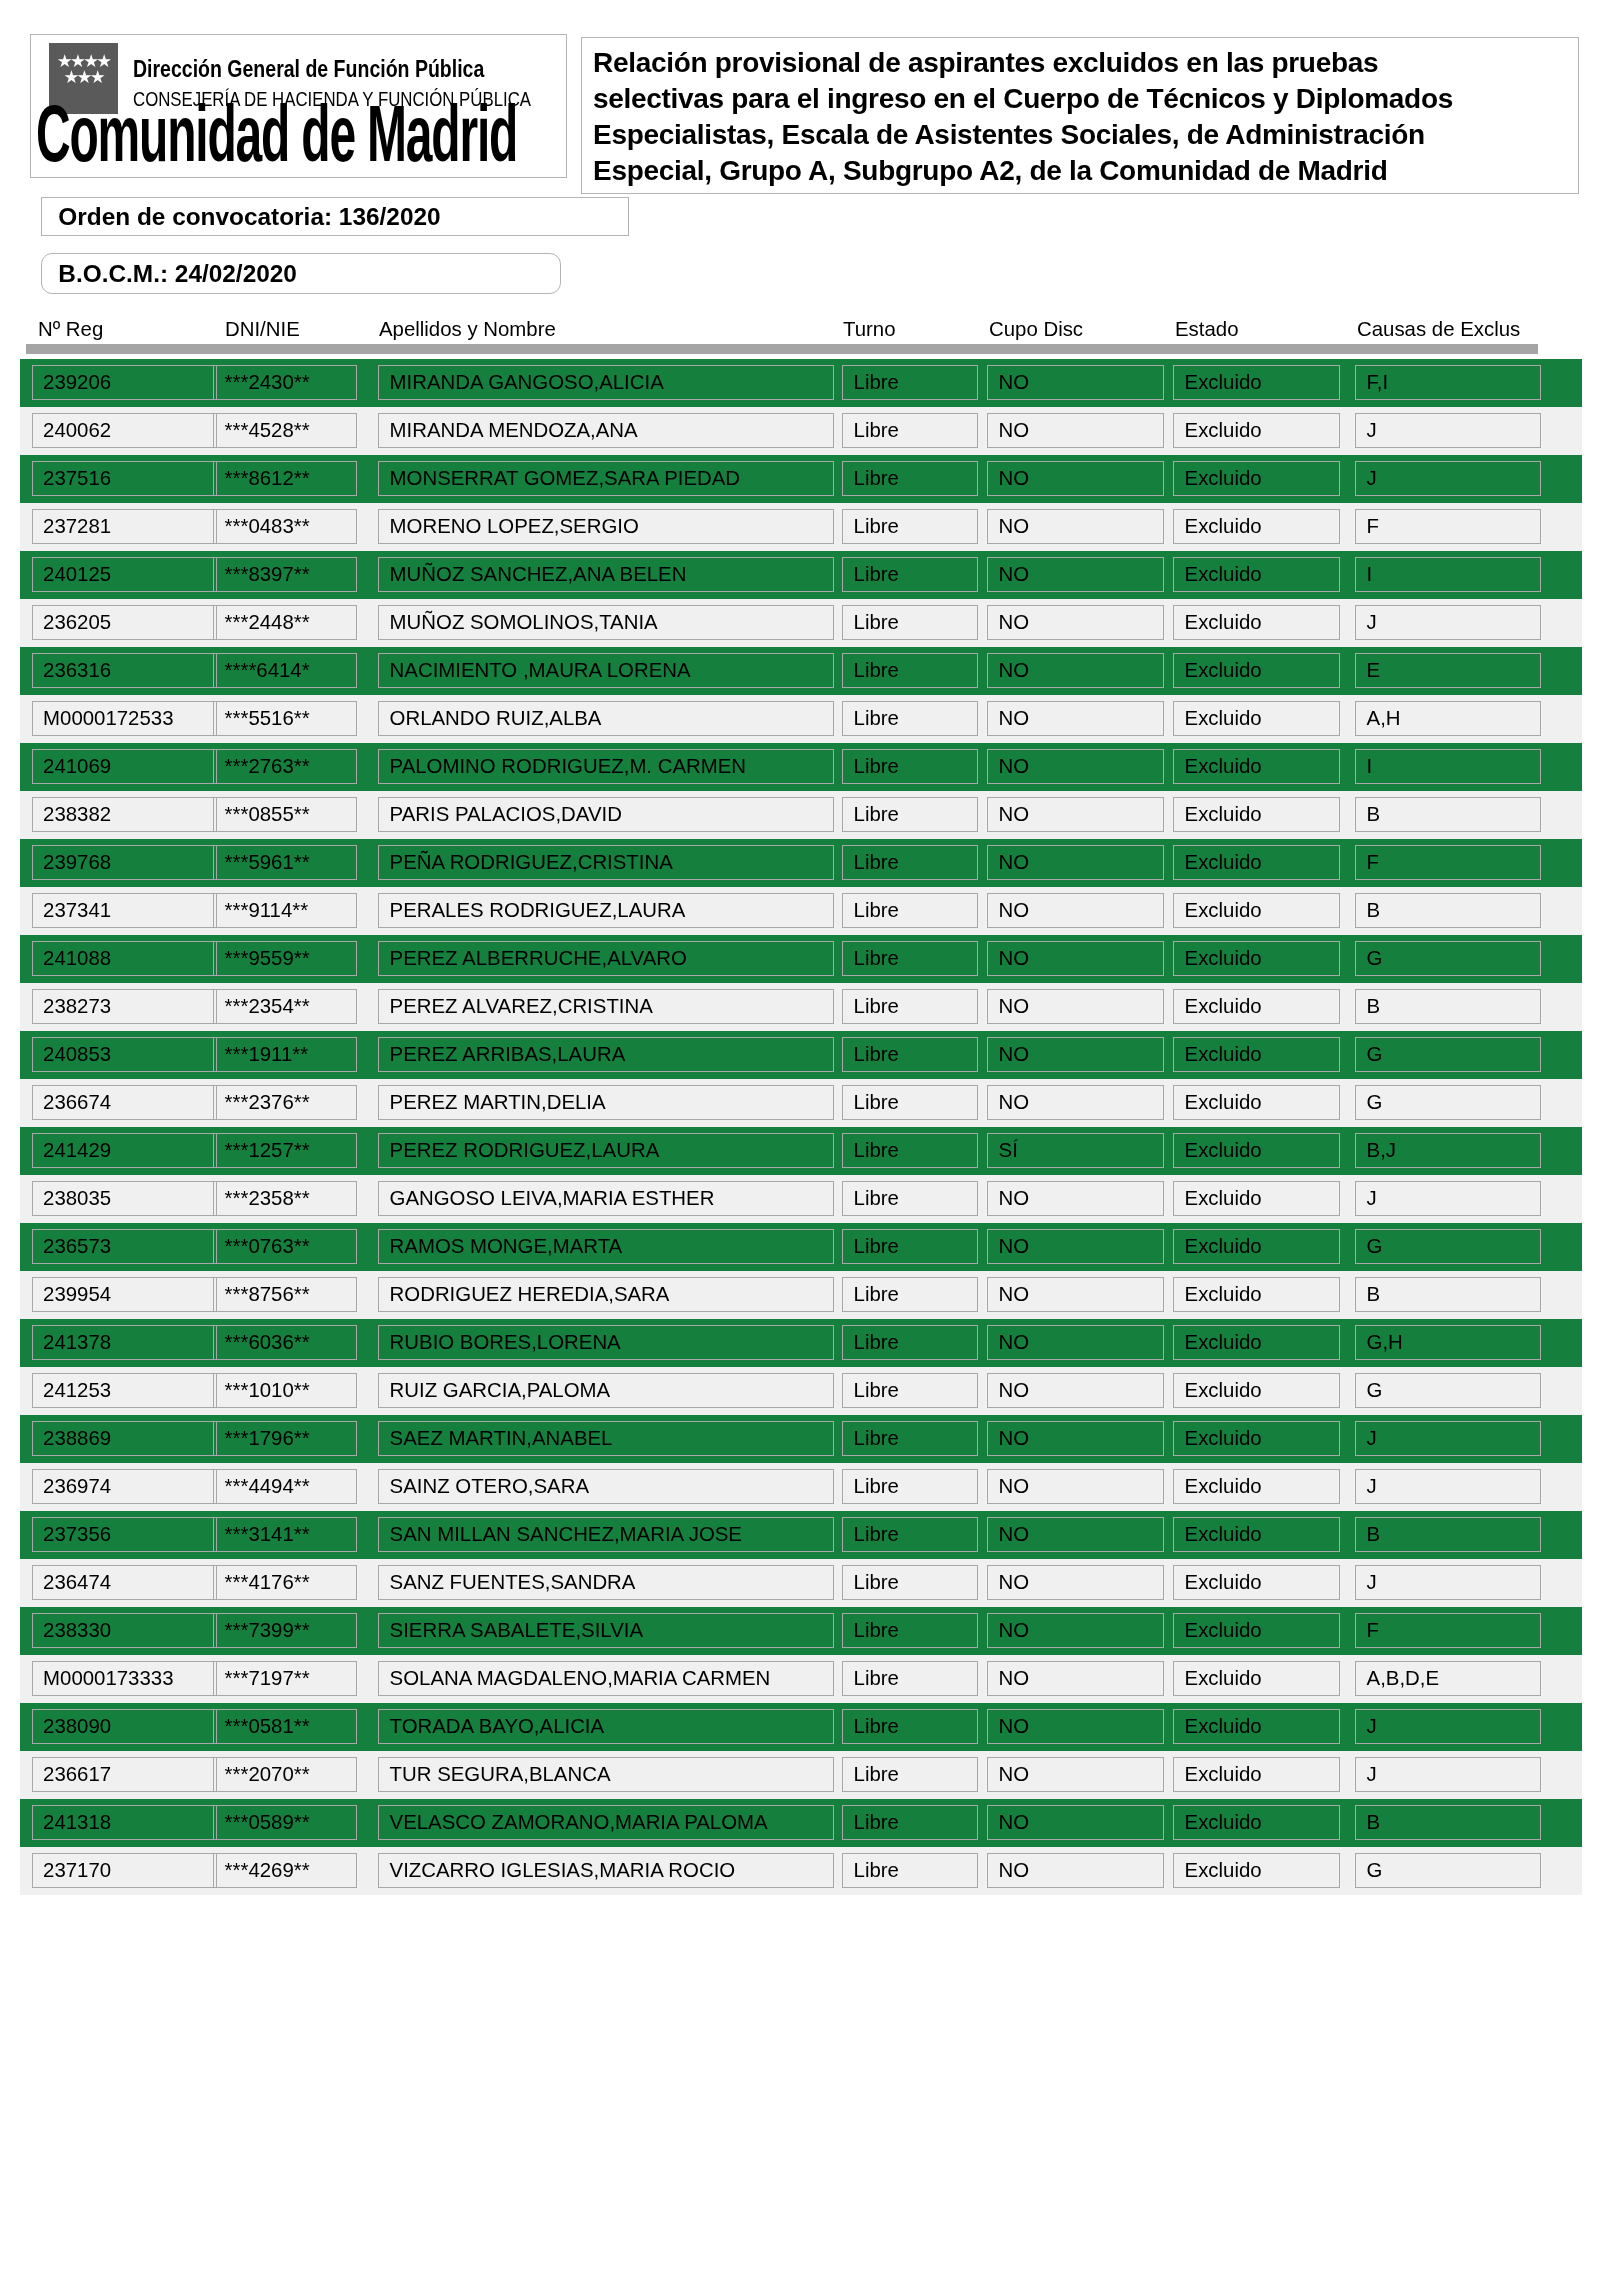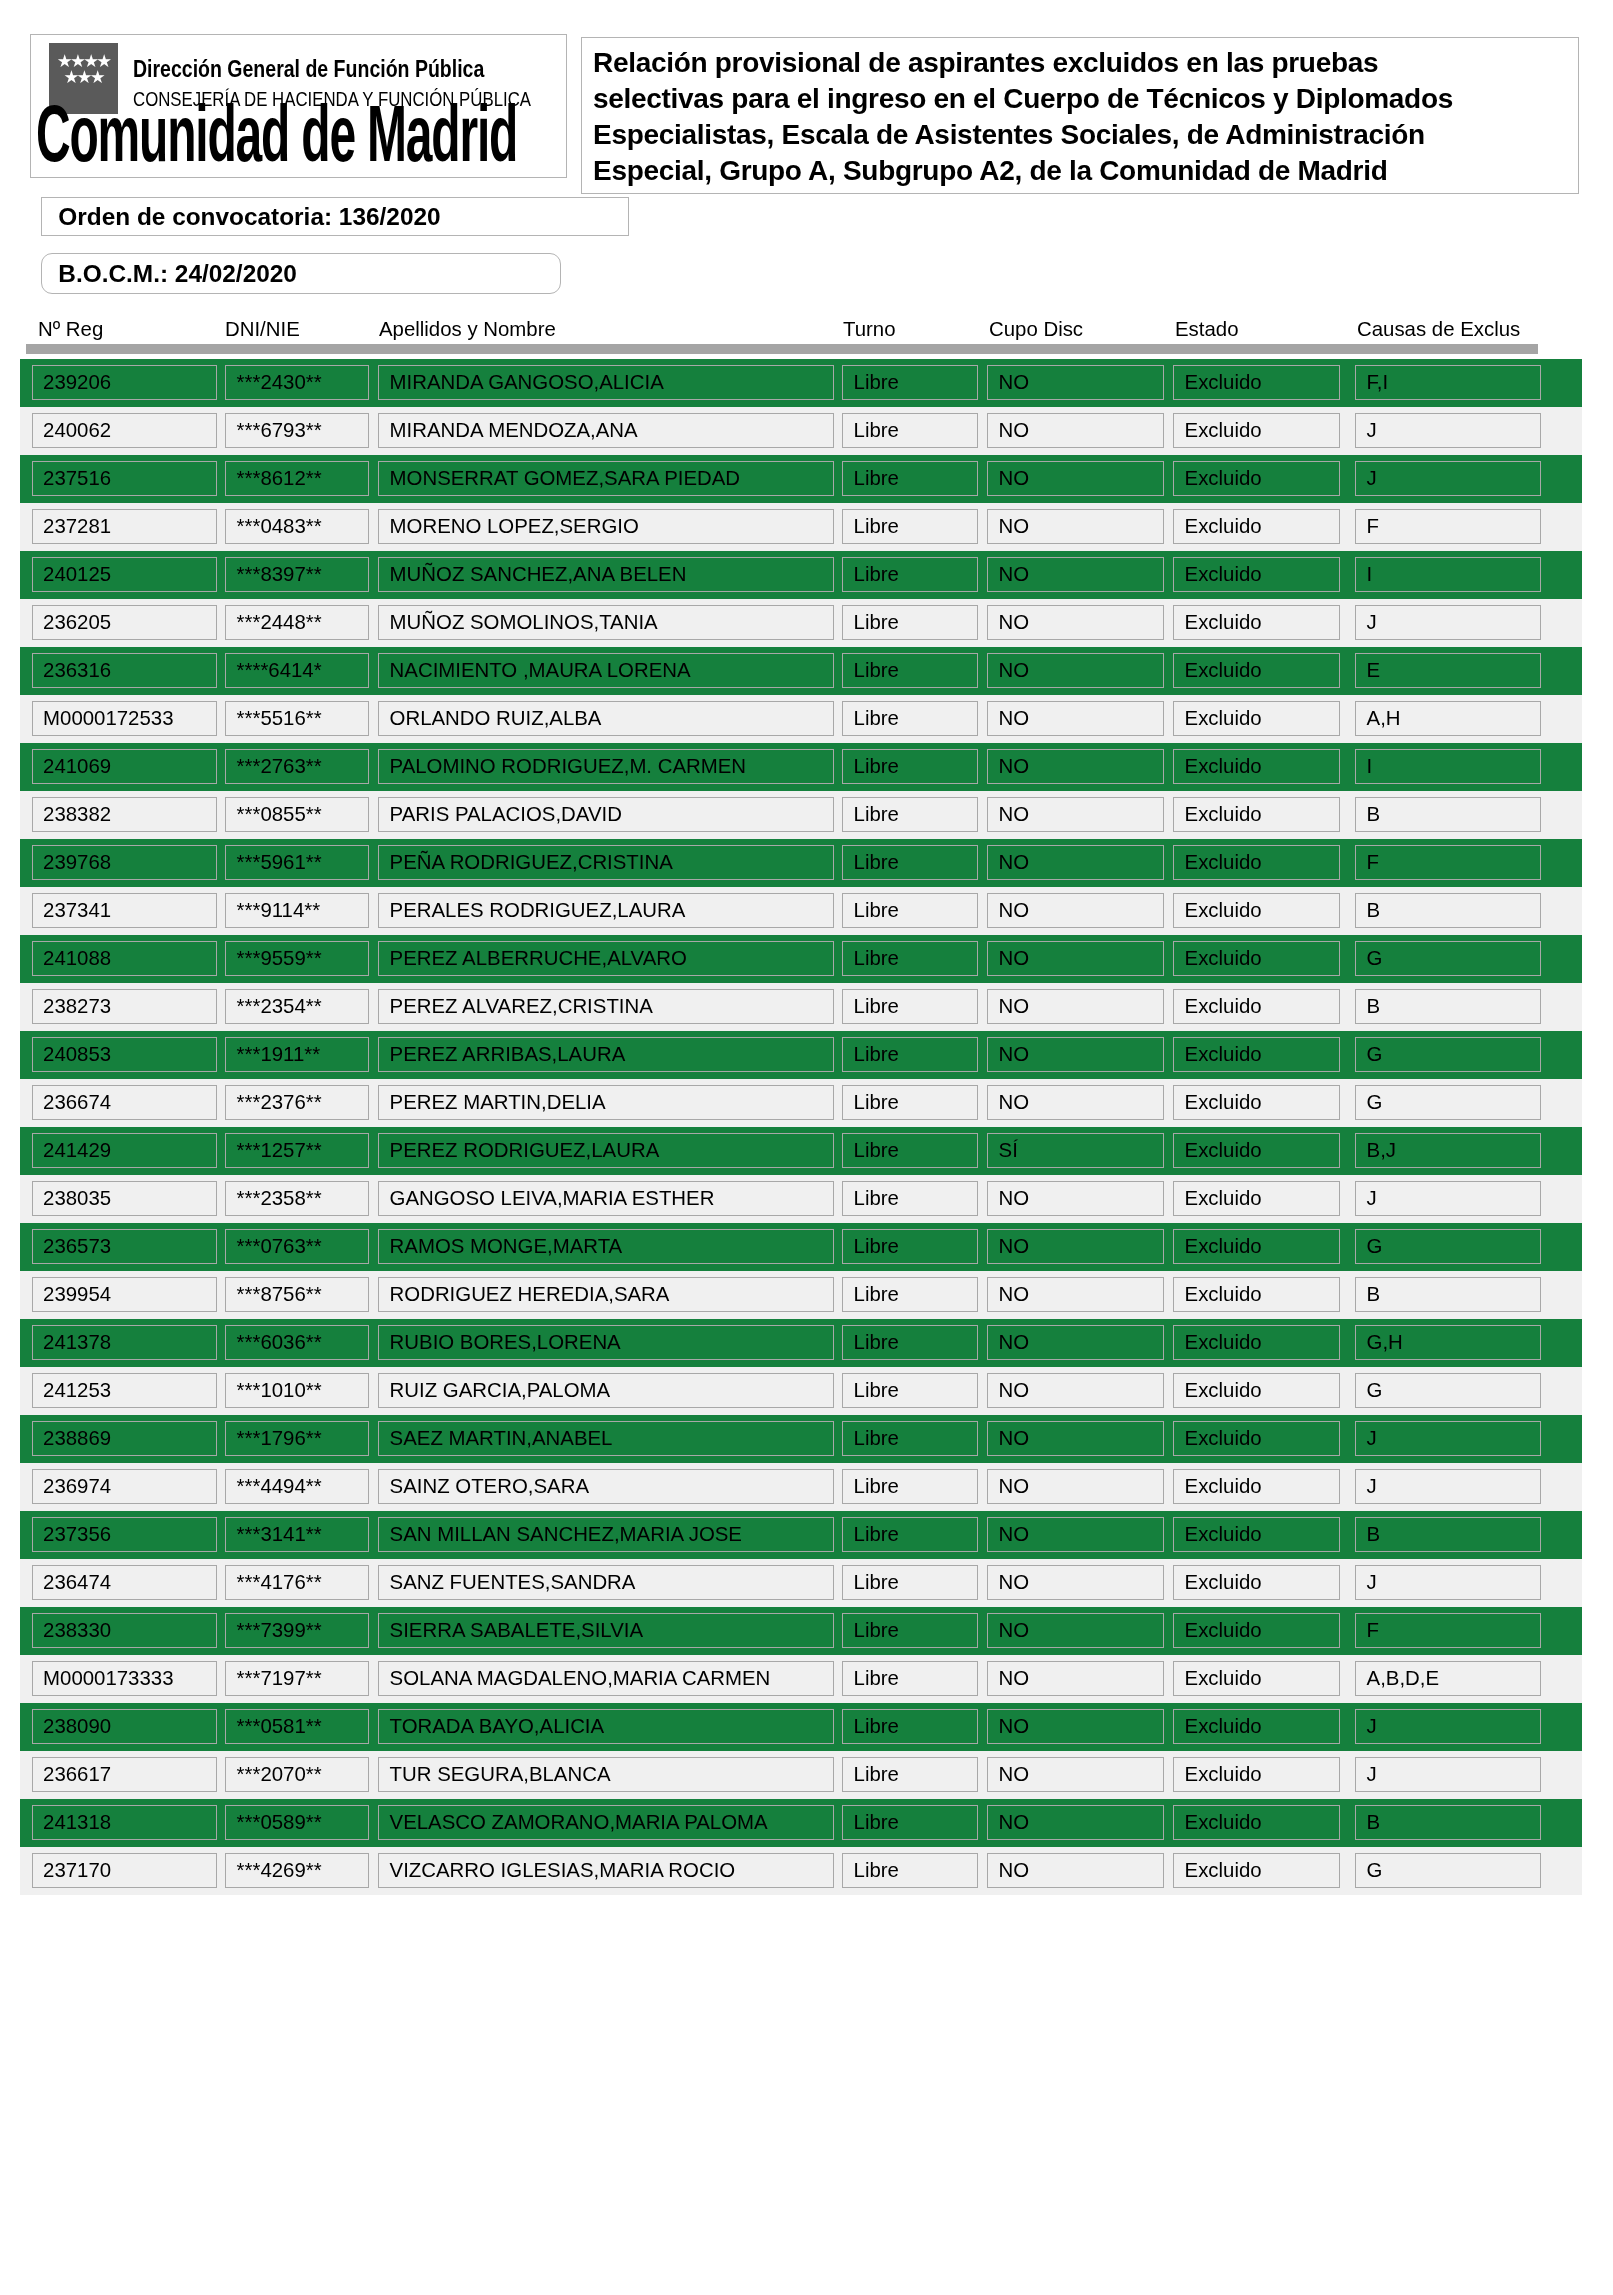--- a/index.html
+++ b/index.html
@@ -63,21 +63,21 @@
   .row { position:relative; height:48px; width:1562px; margin-left:20.4px; background:#15803d; }
   .row.alt { background:#f0f0f0; }
   .cell {
     position:absolute; top:6.1px; height:35px;
     box-sizing:border-box; border:1.4px solid #a8a8a8;
     display:flex; align-items:center;
     padding-left:10.2px; font-size:20.4px;
     white-space:nowrap; overflow:hidden;
   }
   .c1{left:11.5px;  width:185px}
-  .c2{left:205px; width:144px}
+  .c2{left:193px; width:144px}
   .c3{left:358px; width:456px}
   .c4{left:822px;width:136px}
   .c5{left:967px;width:177px}
   .c6{left:1153px;width:167px}
   .c7{left:1335px;width:186px}
 </style>
 </head>
 <body>
 
 <div class="panel" id="logo-panel">
@@ -121,21 +121,21 @@
     <div class="cell c1">239206</div>
     <div class="cell c2">***2430**</div>
     <div class="cell c3">MIRANDA GANGOSO,ALICIA</div>
     <div class="cell c4">Libre</div>
     <div class="cell c5">NO</div>
     <div class="cell c6">Excluido</div>
     <div class="cell c7">F,I</div>
   </div>
     <div class="row alt">
     <div class="cell c1">240062</div>
-    <div class="cell c2">***6793**</div>
+    <div class="cell c2">***4528**</div>
     <div class="cell c3">MIRANDA MENDOZA,ANA</div>
     <div class="cell c4">Libre</div>
     <div class="cell c5">NO</div>
     <div class="cell c6">Excluido</div>
     <div class="cell c7">J</div>
   </div>
     <div class="row">
     <div class="cell c1">237516</div>
     <div class="cell c2">***8612**</div>
     <div class="cell c3">MONSERRAT GOMEZ,SARA PIEDAD</div>

